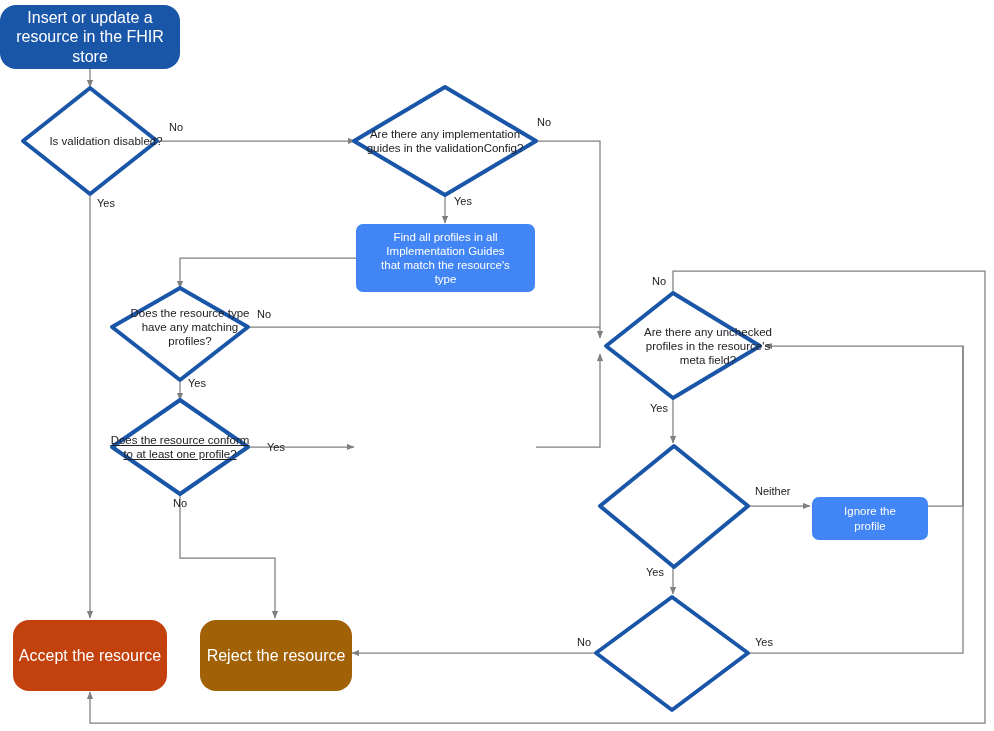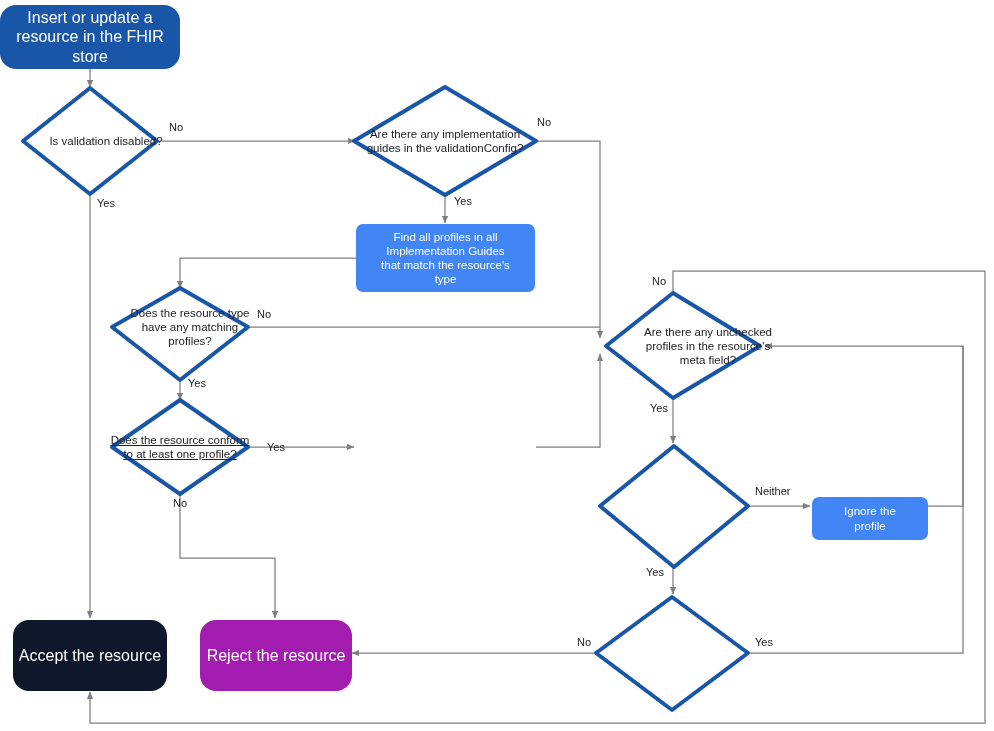--- a/index.html
+++ b/index.html
@@ -79,25 +79,25 @@
 
   <div class="node proc" style="left:356px;top:224px;width:179px;height:68px;background:#4285f4;">
     <span>Find all profiles in all Implementation Guides that match the resource's type</span>
   </div>
 
 
   <div class="node proc" style="left:812px;top:485px;width:116px;height:43px;background:#4285f4;margin-top:12px;">
     <span>Ignore the profile</span>
   </div>
 
-  <div class="node term" style="left:13px;top:620px;width:154px;height:71px;background:#0f172a;">
+  <div class="node term" style="left:13px;top:620px;width:154px;height:71px;background:#c2410c;">
     <span>Accept the resource</span>
   </div>
 
-  <div class="node term" style="left:200px;top:620px;width:152px;height:71px;background:#a21caf;">
+  <div class="node term" style="left:200px;top:620px;width:152px;height:71px;background:#a16207;">
     <span>Reject the resource</span>
   </div>
 
   <div class="dtext" style="left:30px;top:124px;width:152px;height:34px;align-items:center;">
     <span>Is validation disabled?</span>
   </div>
 
   <div class="dtext" style="left:358px;top:116px;width:174px;height:50px;">
     <span>Are there any implementation guides in the validationConfig?</span>
   </div>

